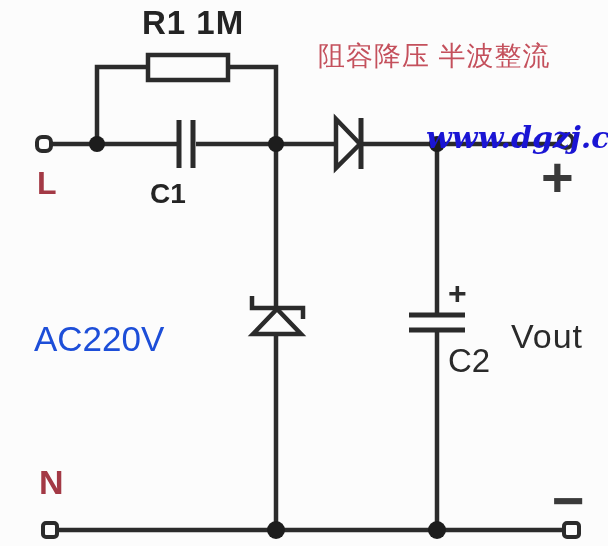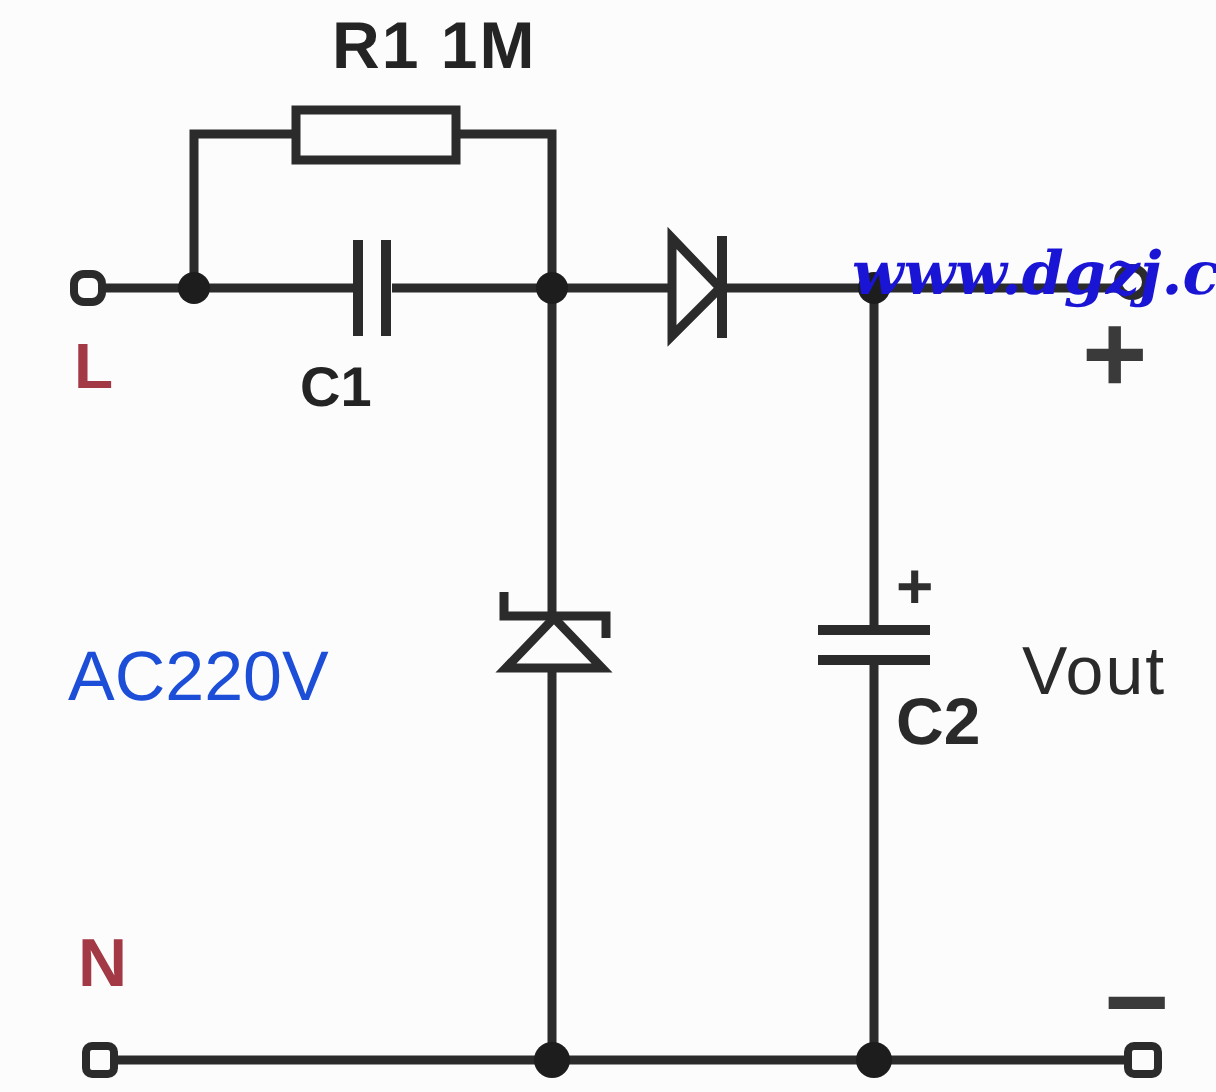--- a/index.html
+++ b/index.html
@@ -7,32 +7,32 @@
     position: relative;
     width: 608px;
     height: 546px;
     background: #fcfcfc;
     overflow: hidden;
     font-family: "Liberation Sans", sans-serif;
   }
   .schematic-svg { position: absolute; left: 0; top: 0; z-index: 1; }
   .label { position: absolute; white-space: nowrap; z-index: 2; line-height: 1; }
 
-  .label-r1        { left: 142px; top: 6px;   font-size: 33px; font-weight: bold; color: #242424; letter-spacing: 1px; margin-left: 24px; }
+  .label-r1        { left: 142px; top: 6px;   font-size: 33px; font-weight: bold; color: #242424; letter-spacing: 1px; }
   .label-annot     { left: 318px; top: 43px;  font-size: 27px; color: #c4505c; letter-spacing: 1px; }
   .label-c1        { left: 150px; top: 180px; font-size: 28px; font-weight: bold; color: #242424; }
   .label-l         { left: 37px;  top: 167px; font-size: 32px; font-weight: bold; color: #a33945; }
   .label-ac        { left: 34px;  top: 321px; font-size: 35px; color: #1d4ed8; }
   .label-n         { left: 39px;  top: 465px; font-size: 34px; font-weight: bold; color: #a33945; }
   .label-watermark { left: 426px; top: 123px; font-size: 30px; font-weight: bold; font-style: italic;
                      font-family: "DejaVu Serif", serif; color: #1a15d4; z-index: 3; letter-spacing: 0px; }
   .label-plus-out  { left: 541px; top: 149px; font-size: 56px; font-weight: bold; color: #3a3a3a; }
   .label-minus-out { left: 552px; top: 473px; font-size: 56px; font-weight: bold; color: #3a3a3a; }
   .label-c2-plus   { left: 448px; top: 277px; font-size: 32px; font-weight: bold; color: #2e2e2e; }
-  .label-c2        { left: 448px; top: 344px; font-size: 33px; font-weight: bold; color: #2a2a2a; }
+  .label-c2        { left: 448px; top: 344px; font-size: 33px; font-weight: normal; color: #2a2a2a; }
   .label-vout      { left: 511px; top: 319px; font-size: 34px; color: #2a2a2a; letter-spacing: 1px; text-align: right; }
 </style>
 </head>
 <body>
 
 <div class="stage">
 
   <svg class="schematic-svg" width="608" height="546" viewBox="0 0 608 546">
     <g stroke="#2b2b2b" stroke-width="4.5" fill="none" stroke-linecap="butt" stroke-linejoin="miter">
 
@@ -77,20 +77,21 @@
     <g fill="#fcfcfc" stroke="#2b2b2b" stroke-width="4">
       <rect x="37" y="137" width="14" height="14" rx="5"></rect>
       <rect x="43" y="523" width="14" height="14" rx="3"></rect>
       <circle cx="566" cy="141" r="7"></circle>
       <rect x="564" y="523" width="15" height="14" rx="3"></rect>
     </g>
   </svg>
 
   <div class="label label-r1">R1 1M</div>
 
+  <div class="label label-annot">阻容降压 半波整流</div>
 
   <div class="label label-c1">C1</div>
 
   <div class="label label-l">L</div>
 
   <div class="label label-ac">AC220V</div>
 
   <div class="label label-n">N</div>
 
   <div class="label label-watermark">www.dgzj.com</div>

